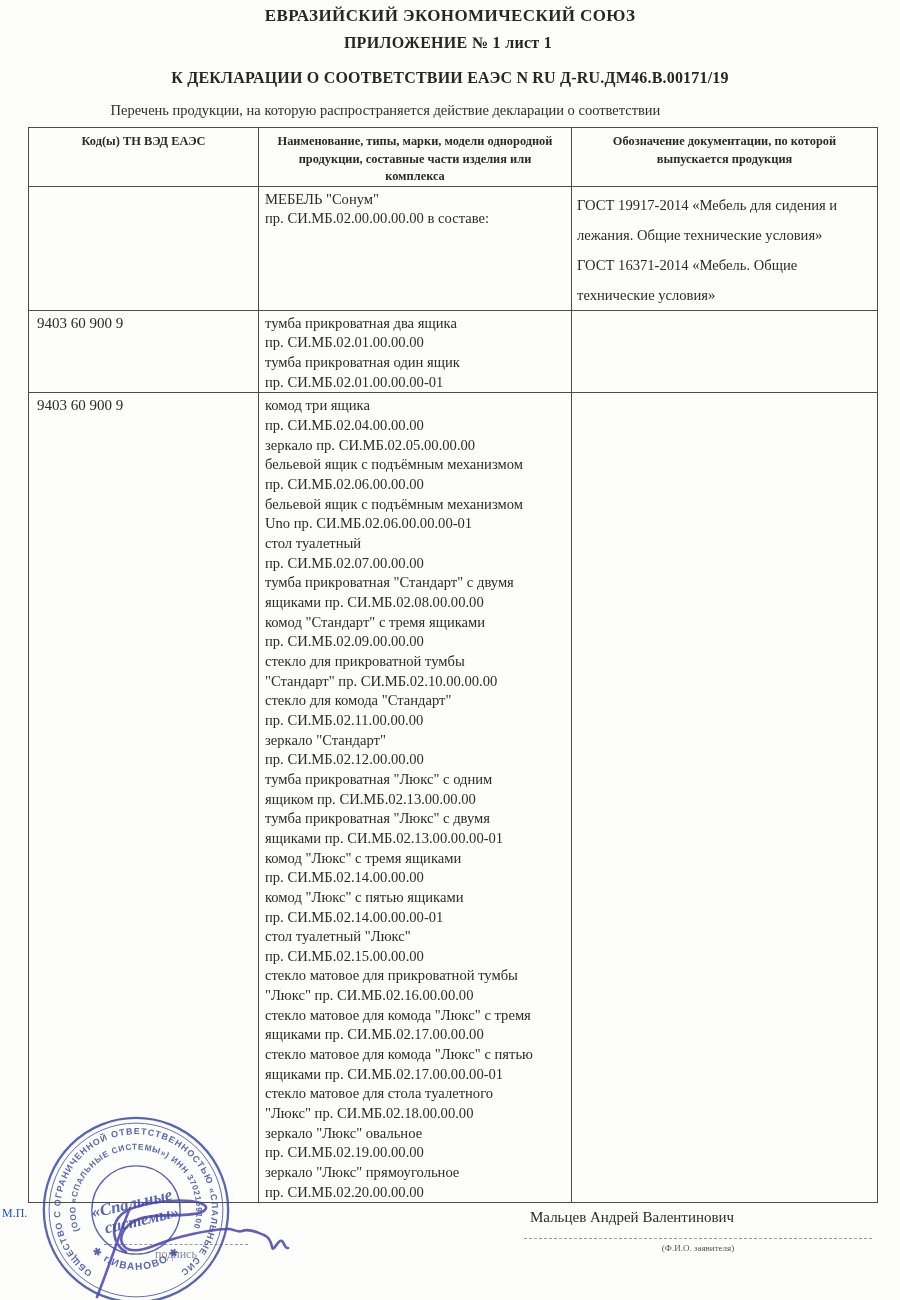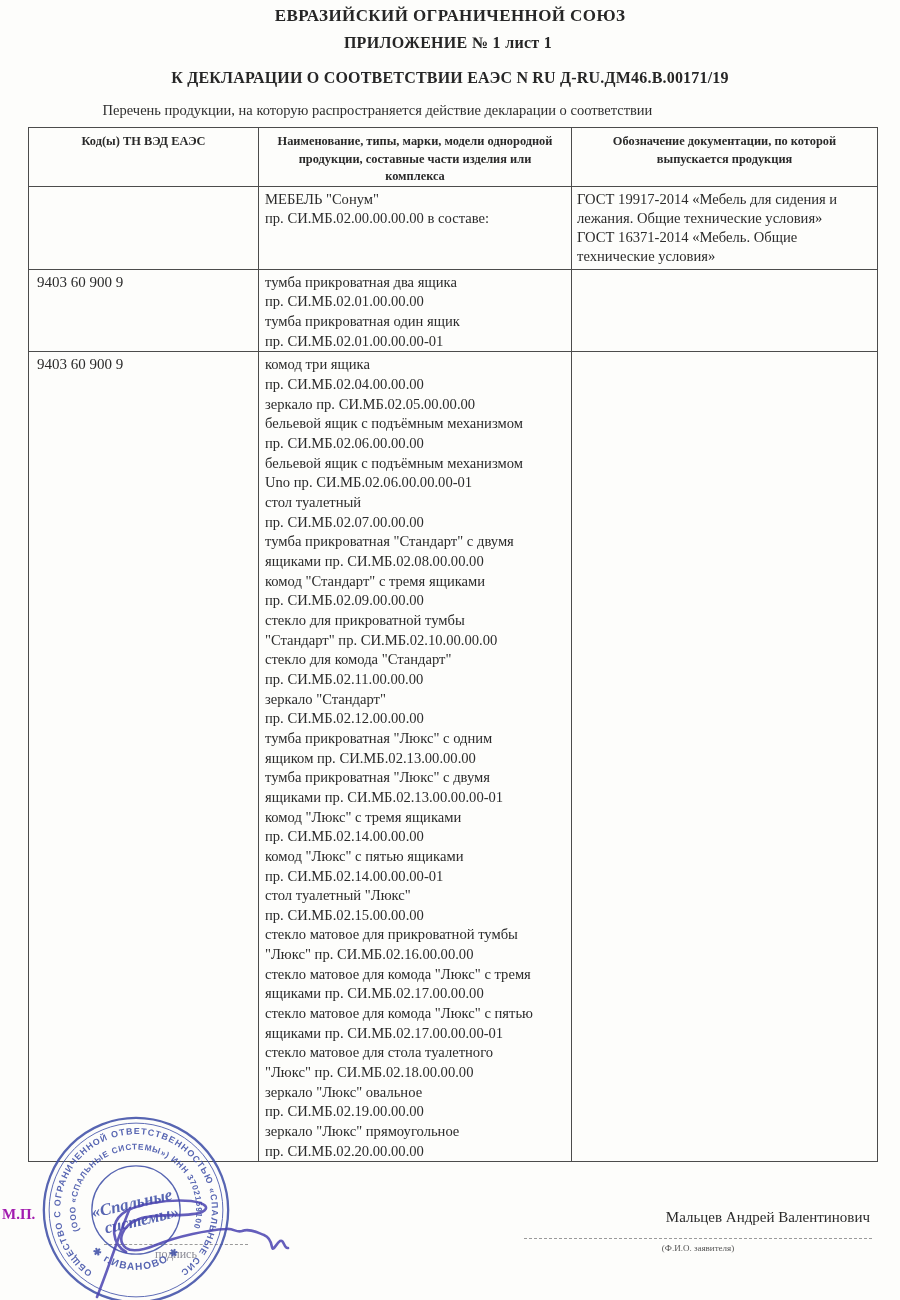--- a/index.html
+++ b/index.html
@@ -5,54 +5,54 @@
   html,body{margin:0;padding:0;}
   body{
     width:900px;height:1300px;position:relative;overflow:hidden;
     background:#fdfdfb;color:#262626;
     font-family:"Liberation Serif","DejaVu Serif",serif;
   }
   .doc-header{position:absolute;left:0;top:6px;width:900px;text-align:center;}
   .doc-header .h1{font-size:17px;font-weight:bold;letter-spacing:.4px;margin:0 0 8px 0;}
   .doc-header .h2{font-size:16px;font-weight:bold;letter-spacing:.3px;margin:0 4px 8px 0;}
   .doc-header .h3{font-size:16px;font-weight:bold;letter-spacing:.2px;margin:17px;}
-  .subtitle{position:absolute;left:8px;top:102px;width:739px;text-align:center;font-size:14.5px;color:#2e2e2e;}
+  .subtitle{position:absolute;left:16px;top:102px;width:739px;text-align:center;font-size:14.5px;color:#2e2e2e;}
   table.products{
     position:absolute;left:28px;top:127px;width:849px;
     border-collapse:collapse;table-layout:fixed;
   }
   table.products col.c1{width:230px;}
   table.products col.c2{width:313px;}
   table.products col.c3{width:306px;}
   table.products th, table.products td{
     border:1.6px solid #4c4c4c;vertical-align:top;overflow:hidden;margin-left:37px;
   }
   table.products th{
     font-size:12.4px;font-weight:bold;text-align:center;
     padding:5px 10px 0 10px;line-height:1.42;color:#2a2a2a;height:55px;box-sizing:border-box;
   }
   td.cell-code{font-size:15px;padding:4px 2px 11px 8px;white-space:pre-line;color:#2b2b2b;}
   td.cell-name{font-size:14.6px;padding:3px 1px 0 6px;line-height:19.65px;white-space:pre-line;color:#2b2b2b;}
-  td.cell-docs{font-size:14.6px;padding:3px 1px 0 5px;line-height:19px;white-space:pre-line;color:#2b2b2b;}
-  .mp-label{position:absolute;left:2px;top:1206px;font-size:15px;font-weight:bold;color:#a21caf;z-index:1;}
+  td.cell-docs{font-size:14.6px;padding:3px 1px 0 5px;line-height:30px;white-space:pre-line;color:#2b2b2b;}
+  .mp-label{position:absolute;left:2px;top:1206px;font-size:12px;font-weight:normal;color:#1d4ed8;z-index:1;}
   .sig-line-left{position:absolute;left:104px;top:1244px;width:144px;border-top:1.2px dashed #9a9a9a;z-index:1;}
   .sig-caption-left{position:absolute;left:104px;top:1247px;width:144px;text-align:center;font-size:12px;color:#8b8b95;z-index:1;}
-  .fio-name{position:absolute;left:530px;top:1209px;width:340px;text-align:right;font-size:15px;color:#2b2b2b;}
+  .fio-name{position:absolute;left:530px;top:1209px;width:340px;text-align:left;font-size:15px;color:#2b2b2b;}
   .sig-line-right{position:absolute;left:524px;top:1238px;width:348px;border-top:1.2px dashed #9a9a9a;}
   .fio-caption{position:absolute;left:524px;top:1243px;width:348px;text-align:center;font-size:9px;color:#555;}
   .stamp{position:absolute;left:40px;top:1114px;width:192px;height:192px;z-index:2;opacity:.88;}
   .stamp text{fill:#4151a8;}
   .stamp .ring{stroke:#4151a8;fill:none;}
   .signature-svg{position:absolute;left:80px;top:1190px;width:220px;height:115px;z-index:3;}
 </style>
 </head>
 <body>
 
 <div class="doc-header">
-  <div class="h1">ЕВРАЗИЙСКИЙ ОГРАНИЧЕННОЙ СОЮЗ</div>
+  <div class="h1">ЕВРАЗИЙСКИЙ ЭКОНОМИЧЕСКИЙ СОЮЗ</div>
   <div class="h2">ПРИЛОЖЕНИЕ № 1 лист 1</div>
   <div class="h3">К ДЕКЛАРАЦИИ О СООТВЕТСТВИИ ЕАЭС N RU Д-RU.ДМ46.В.00171/19</div>
 </div>
 
 <div class="subtitle">Перечень продукции, на которую распространяется действие декларации о соответствии</div>
 
 <table class="products">
   <colgroup>
       <col class="c1">
       <col class="c2">

